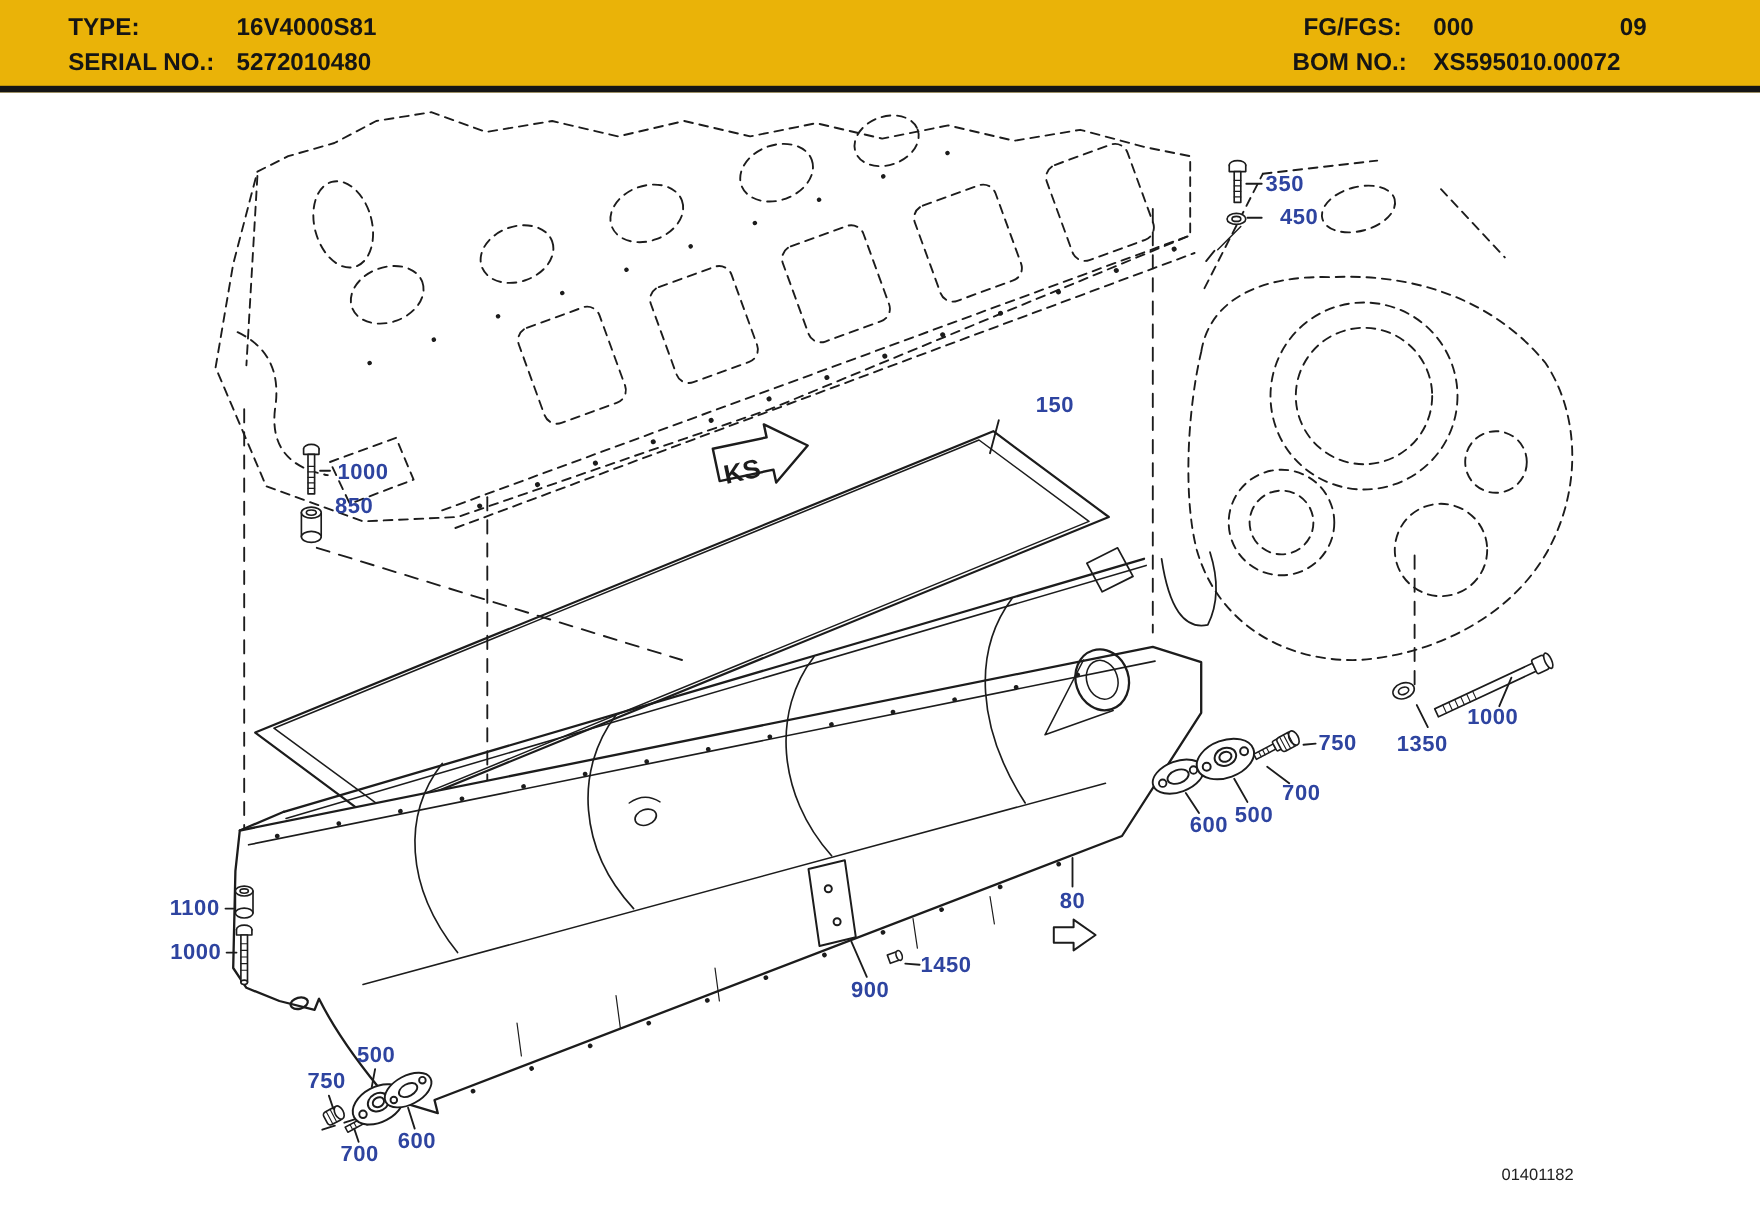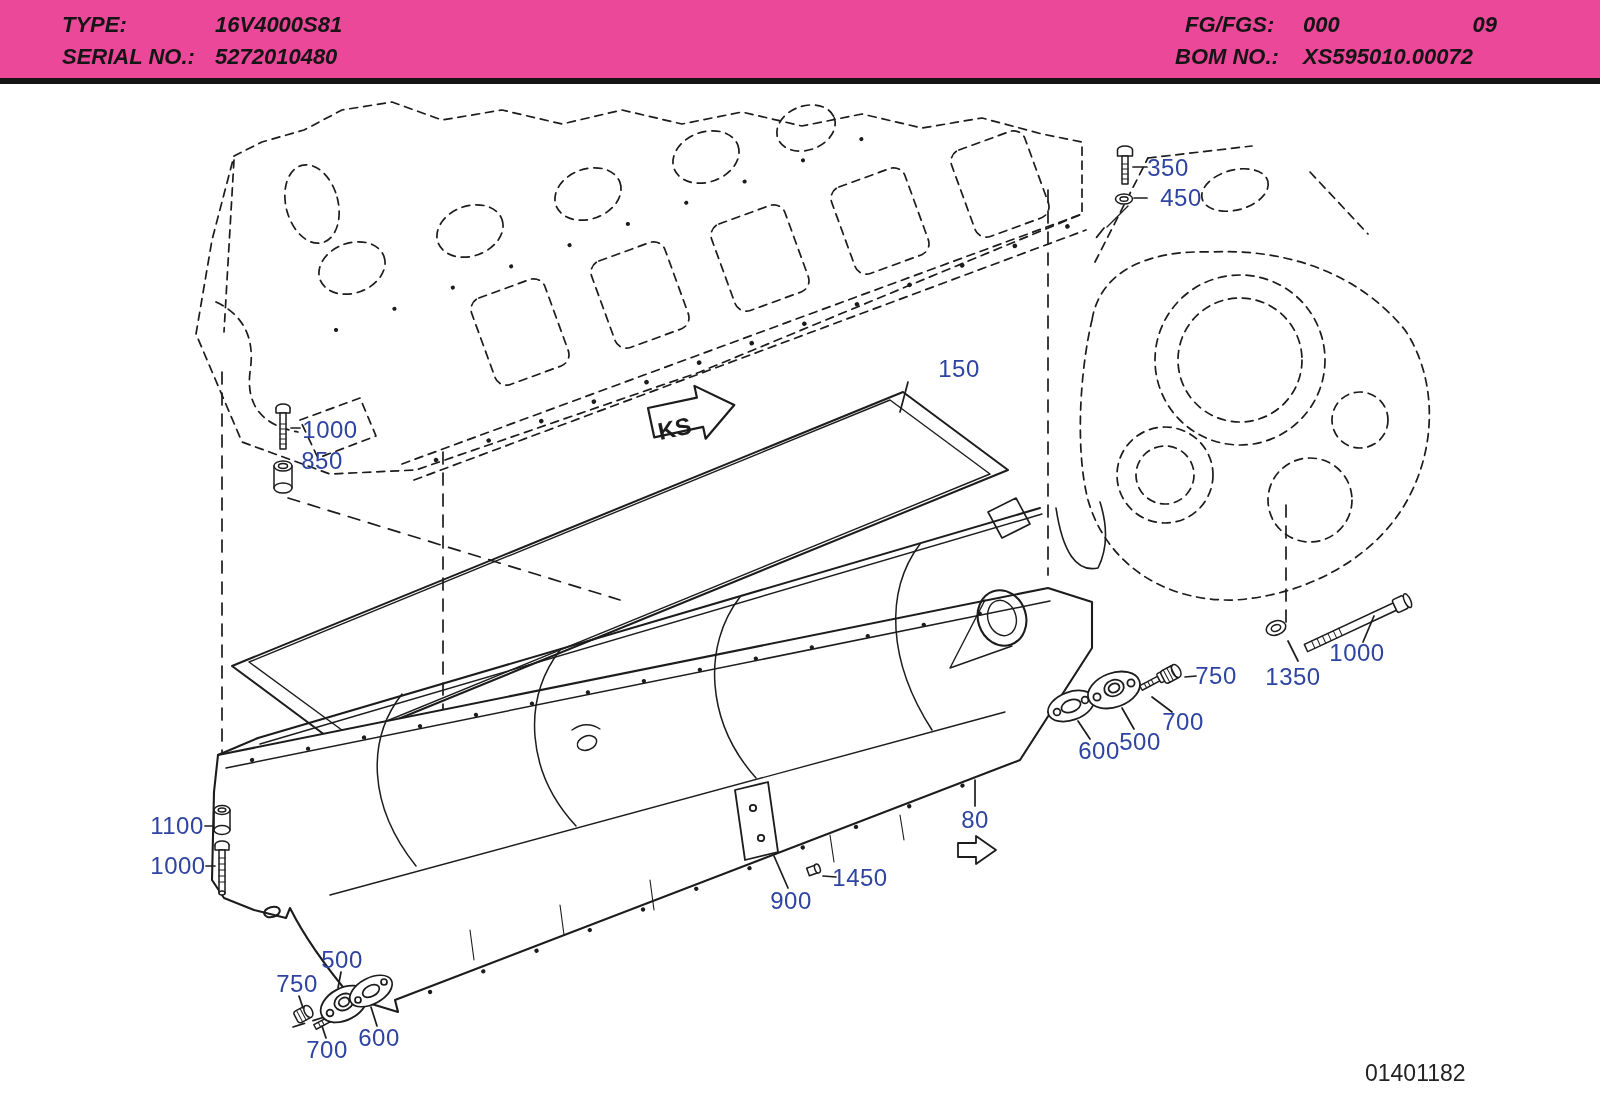--- a/index.html
+++ b/index.html
@@ -1,23 +1,23 @@
 <!DOCTYPE html>
 <html style="--callout: #2e44a0;"><head>
 <meta charset="utf-8">
 <style>
   html,body{margin:0;padding:0;background:#ffffff;}
   body{width:1600px;height:1119px;position:relative;font-family:"Liberation Sans",sans-serif;color:#111;overflow:hidden;}
-  .header{position:absolute;left:0;top:0;width:1600px;height:78px;border-bottom:6px solid #151515;background:#ec4899;z-index:5;font-style:italic;}
+  .header{position:absolute;left:0;top:0;width:1600px;height:78px;border-bottom:6px solid #151515;background:#eab308;z-index:5;}
   .hdr-txt{position:absolute;font-size:22px;font-weight:bold;white-space:nowrap;color:#151515;}
   .title{font-size:23px;}
   .diagram-wrap{position:absolute;left:0;top:0;width:1600px;height:1119px;}
   svg{position:absolute;left:0;top:0;}
-  .callout{position:absolute;transform:translate(-50%,-50%);color:var(--callout,#2e44a0);font-size:24px;font-weight:400;letter-spacing:.5px;white-space:nowrap;z-index:4;}
-  .drawno{position:absolute;left:1365px;top:1060px;font-size:23px;color:#222;z-index:4;}
+  .callout{position:absolute;transform:translate(-50%,-50%);color:var(--callout,#2e44a0);font-size:20px;font-weight:700;letter-spacing:.5px;white-space:nowrap;z-index:4;}
+  .drawno{position:absolute;left:1365px;top:1060px;font-size:15px;color:#222;z-index:4;}
 </style>
 </head>
 <body>
 
 <div class="header">
   <span class="hdr-txt" style="left:62px;top:12px">TYPE:</span>
   <span class="hdr-txt" style="left:215px;top:12px">16V4000S81</span>
   <span class="hdr-txt" style="left:62px;top:44px">SERIAL NO.:</span>
   <span class="hdr-txt" style="left:215px;top:44px">5272010480</span>
   <span class="hdr-txt" style="left:1185px;top:12px">FG/FGS:</span>

